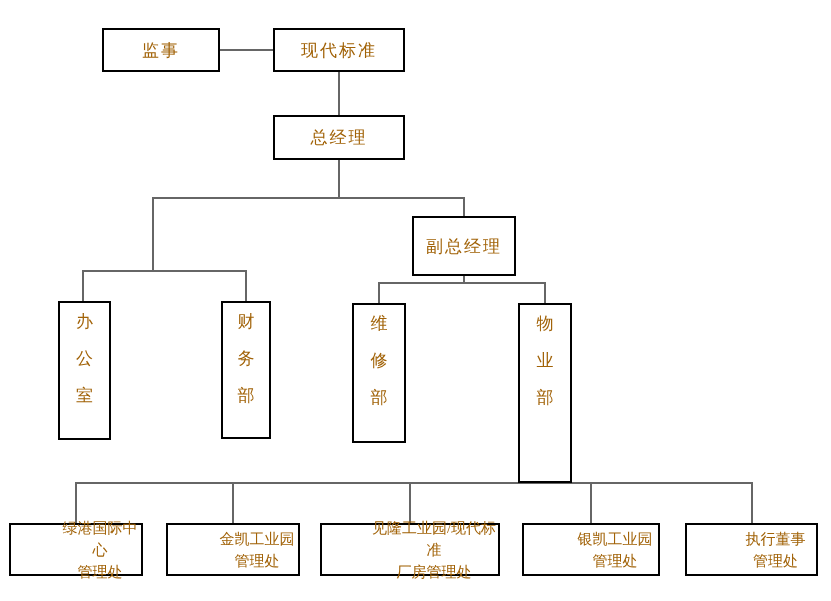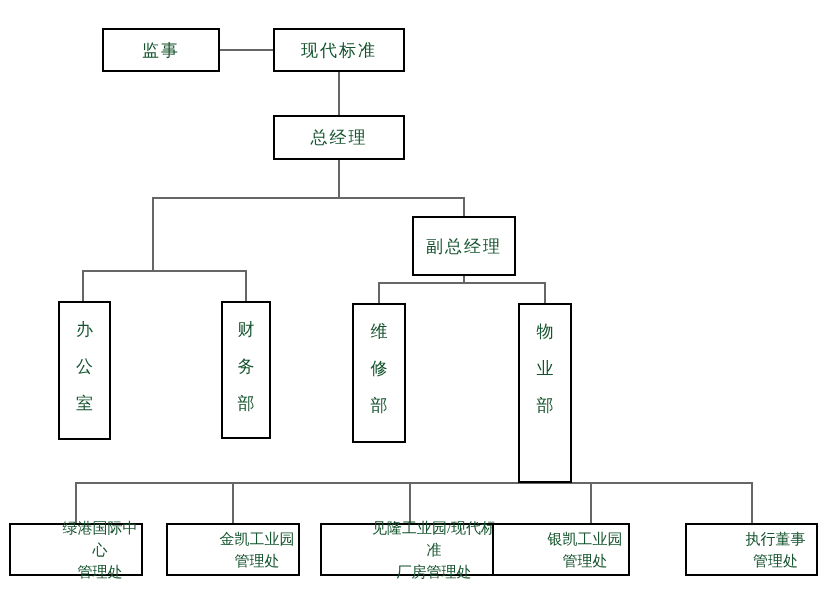--- a/index.html
+++ b/index.html
@@ -6,21 +6,21 @@
     margin: 0;
     padding: 0;
     background: #ffffff;
   }
   #org-chart {
     position: relative;
     width: 831px;
     height: 601px;
     background: #ffffff;
     font-family: "Liberation Serif", "DejaVu Serif", serif;
-    color: #14532d;
+    color: #a16207;
     overflow: hidden;
   }
   .box {
     position: absolute;
     box-sizing: border-box;
     border: 2px solid #000000;
     background: #ffffff;
     display: flex;
     align-items: center;
     justify-content: center;
@@ -31,21 +31,20 @@
   .box.lvl-mid { font-size: 17px; letter-spacing: 2px; }
   .box.vert {
     align-items: flex-start;
     font-size: 17px;
   }
   .box.vert .vtext {
     display: inline-block;
     width: 1.05em;
     word-break: break-all;
     line-height: 37px;
-    padding-top: 8px;
     text-align: center;
   }
   .box.lvl-bottom {
     font-size: 15px;
     line-height: 22px;
     padding-left: 48px;
   }
   .box .wrap2 {
     white-space: pre-line;
   }
@@ -116,21 +115,21 @@
 管理处</span>
   </div>
   <div class="box lvl-bottom" style="left:166px;top:523px;width:134px;height:53px">
     <span class="wrap2">金凯工业园
 管理处</span>
   </div>
   <div class="box lvl-bottom" style="left:320px;top:523px;width:180px;height:53px">
     <span class="wrap2">见隆工业园/现代标准
 厂房管理处</span>
   </div>
-  <div class="box lvl-bottom" style="left:492px;top:523px;width:138px;height:53px">
+  <div class="box lvl-bottom" style="left:522px;top:523px;width:138px;height:53px">
     <span class="wrap2">银凯工业园
 管理处</span>
   </div>
   <div class="box lvl-bottom" style="left:685px;top:523px;width:133px;height:53px">
     <span class="wrap2">执行董事
 管理处</span>
   </div>
 
 </div>
 

